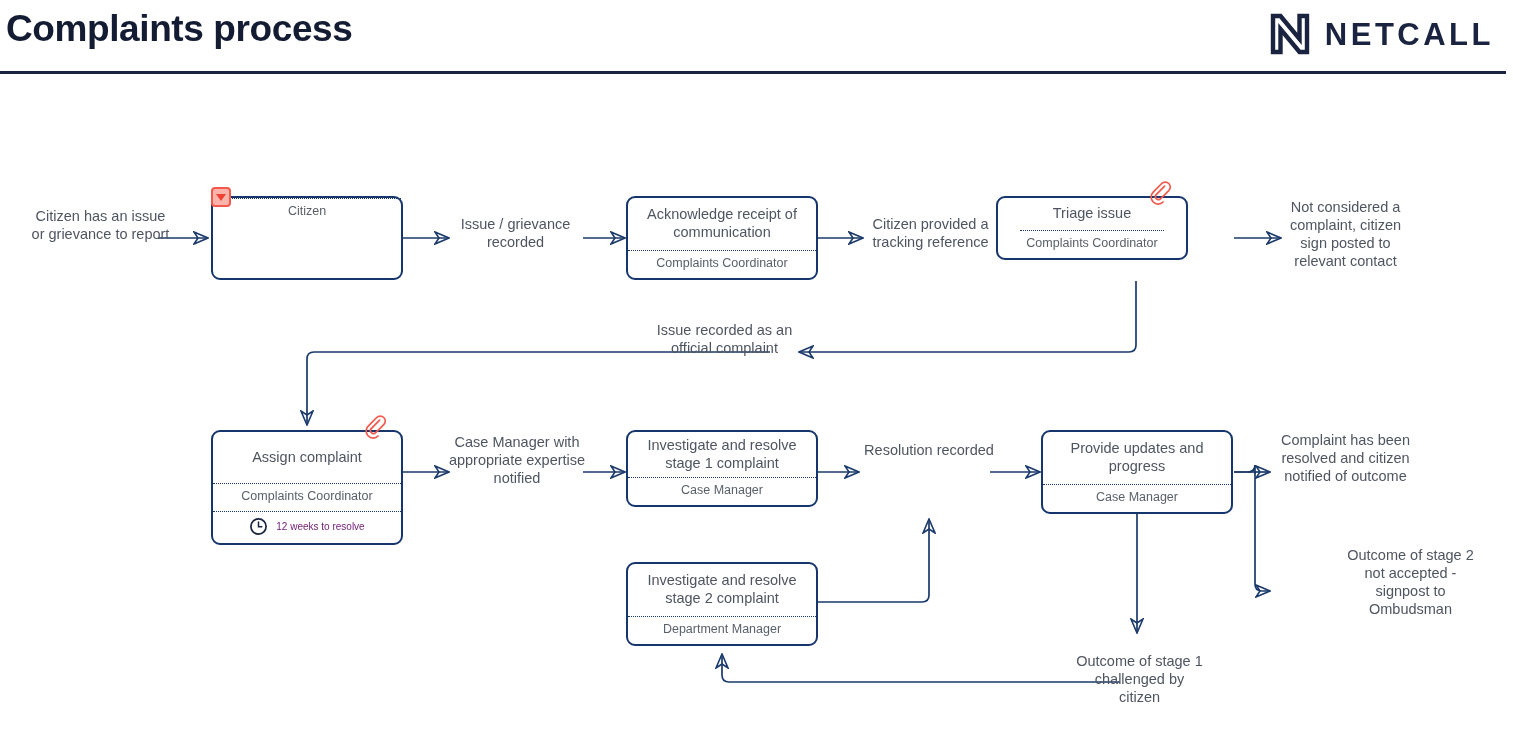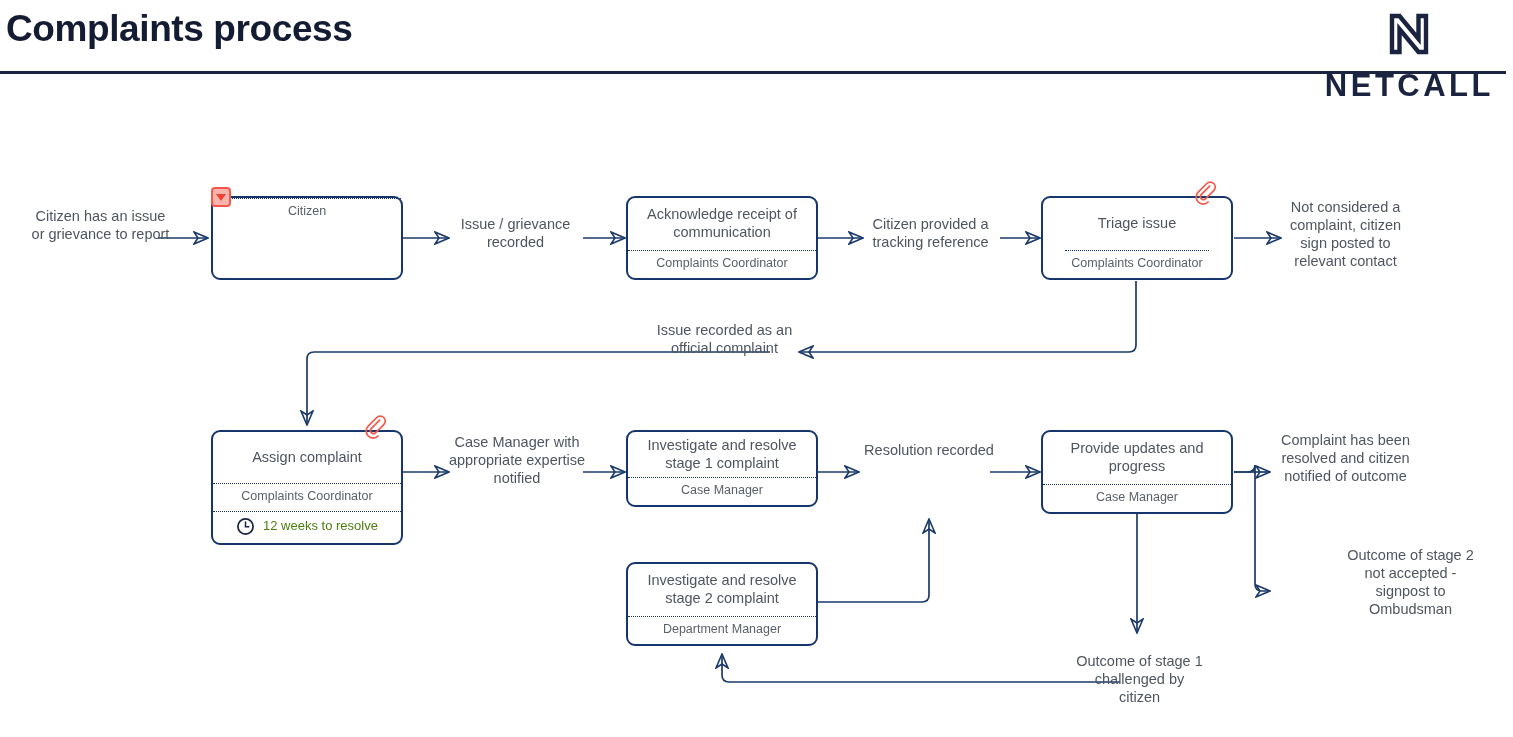--- a/index.html
+++ b/index.html
@@ -40,21 +40,20 @@
     letter-spacing: -0.4px;
     white-space: nowrap;
   }
   #brand {
     position: absolute;
     right: 12px;
     top: 12px;
     display: flex;
     align-items: center;
     gap: 14px;
-    flex-direction: column;
   }
   #brand-mark { display: block; }
   #brand-word {
     font-size: 31px;
     font-weight: bold;
     letter-spacing: 3.5px;
     color: #1a2340;
     line-height: 1;
   }
 
@@ -103,22 +102,22 @@
     padding: 6px 6px 7px;
     border-top: 1.5px dotted #16356d;
     line-height: 1.1;
   }
   .node-meta {
     flex: 0 0 auto;
     display: flex;
     align-items: center;
     justify-content: center;
     gap: 8px;
-    font-size: 13px;
-    color: #4d7c0f;
+    font-size: 10px;
+    color: #701a75;
     padding: 5px 6px 7px;
     border-top: 1.5px dotted #16356d;
     line-height: 1.1;
   }
   .clock-icon { display: block; flex: 0 0 auto; }
 
   
   .badge-flag {
     position: absolute;
     left: -2px;
@@ -230,21 +229,21 @@
         <span class="tri"></span>
       </div>
       <div class="node-role">Citizen</div>
     </div>
 
     <div class="node" style="left:626px; top:196px; width:192px; height:84px;">
       <div class="node-title">Acknowledge receipt of communication</div>
       <div class="node-role">Complaints Coordinator</div>
     </div>
 
-    <div class="node" style="left:1041px; top:196px; width:192px; height:84px;align-items:center;">
+    <div class="node" style="left:996px; top:196px; width:192px; height:64px;align-items:center;">
       <svg class="badge-clip" viewBox="0 0 26 26">
         <g fill="none" stroke="#f2594b" stroke-width="1.7" stroke-linecap="round">
           <path d="M17.6 7.2 L9.0 15.8 a3.0 3.0 0 0 0 4.2 4.2 L21.8 11.6 a5.0 5.0 0 0 0 -7.1 -7.1 L6.2 13.1 a7.0 7.0 0 0 0 9.9 9.9"></path>
         </g>
       </svg>
       <div class="node-title">Triage issue</div>
       <div class="node-role">Complaints Coordinator</div>
     </div>
 
     <div class="node" style="left:211px; top:430px; width:192px; height:115px;">

